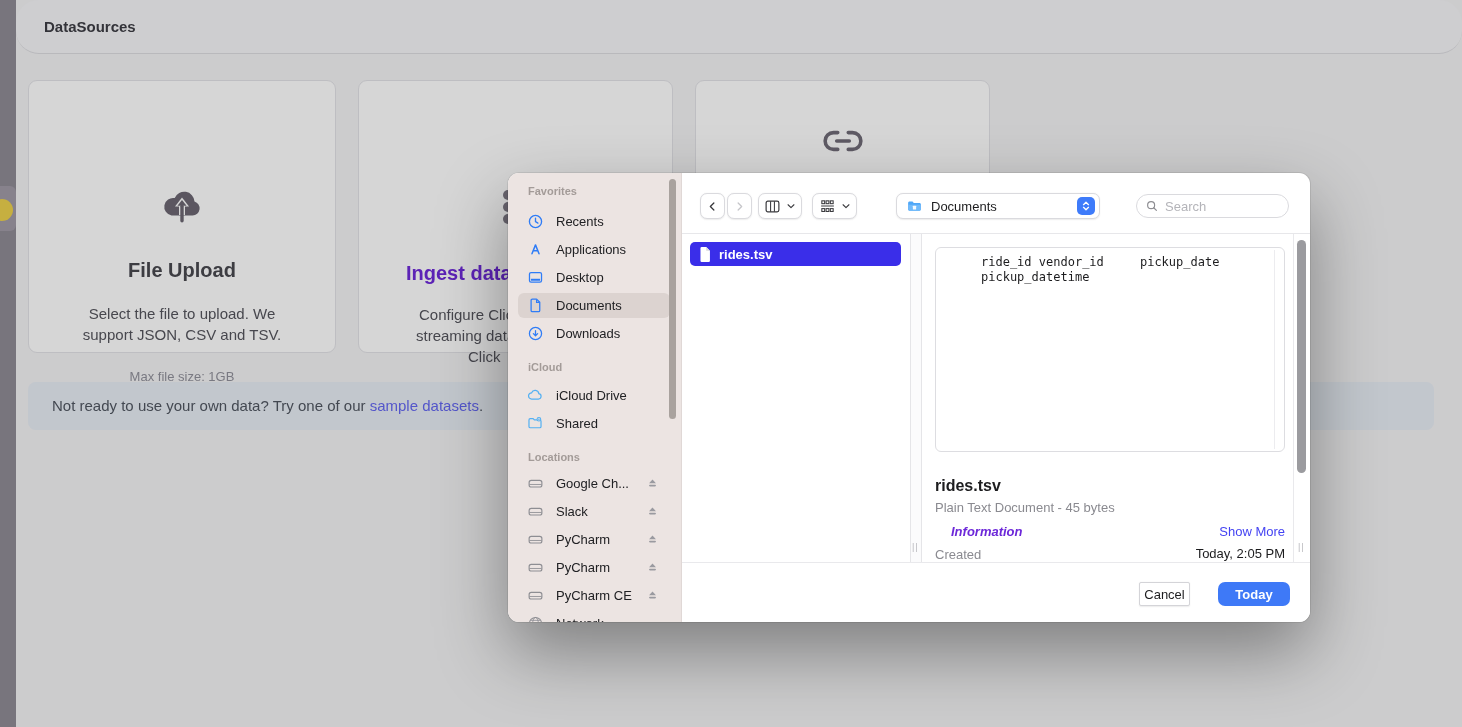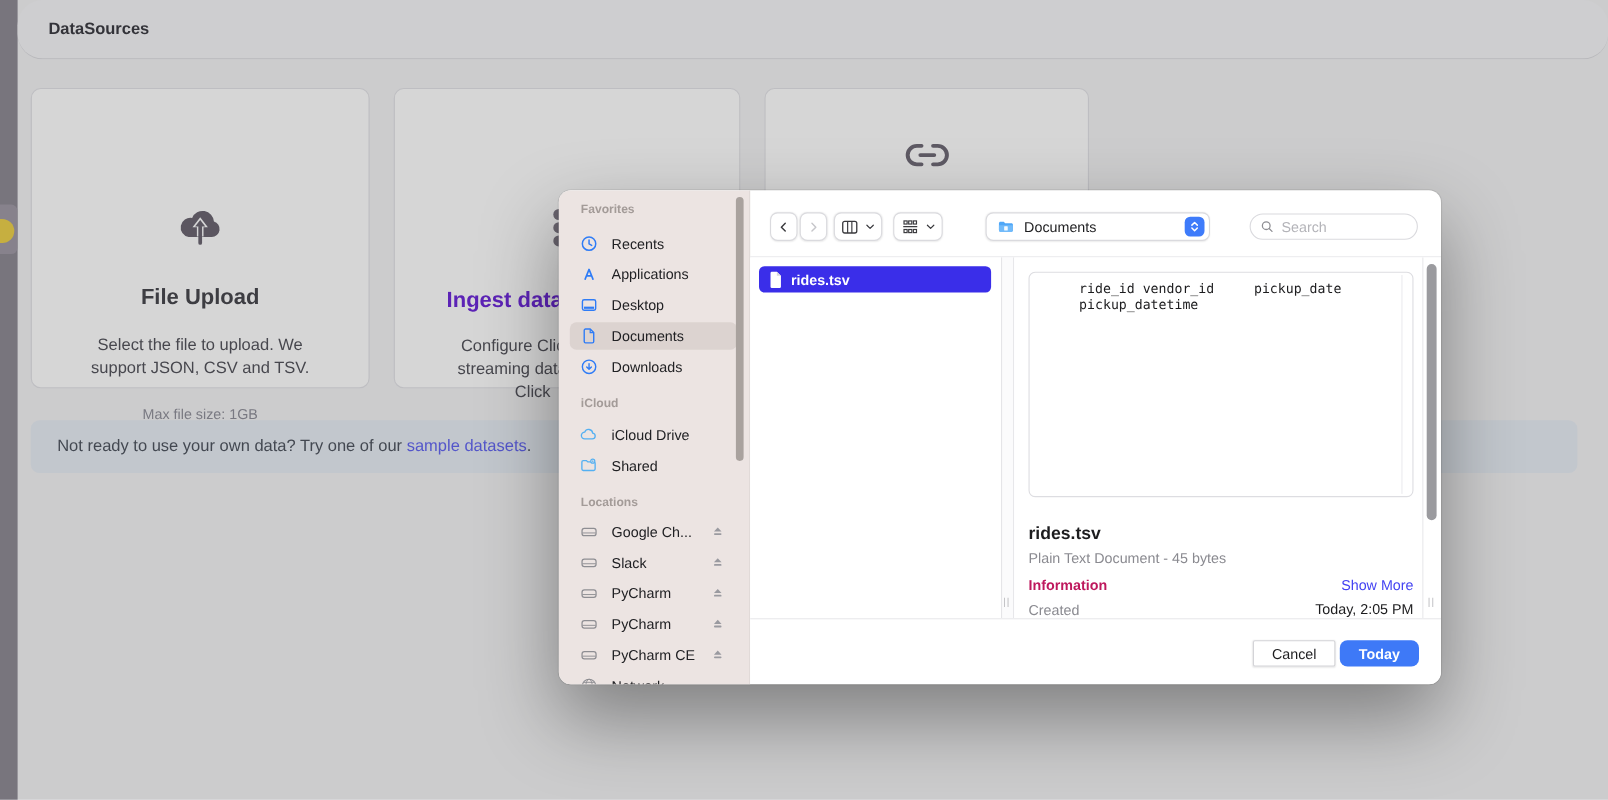--- a/index.html
+++ b/index.html
@@ -72,31 +72,31 @@
   .grab-handle { position:absolute; font-size:9px; letter-spacing:1px; color:#b7b7bb; }
 
   #preview-pane { position:absolute; left:414px; top:61px; width:371px; height:328px; background:#fff; }
   #preview-box { position:absolute; left:13px; top:13px; width:350px; height:205px; background:#fff;
     border:1px solid #dddde1; border-radius:6px; overflow:hidden; }
   #preview-text { position:absolute; left:9px; top:7px; font-family:"DejaVu Sans Mono","Liberation Mono",monospace;
     font-size:12px; line-height:15px; color:#1c1c1e; white-space:pre;margin-left:36px; }
   #preview-scroll-line { position:absolute; right:9px; top:2px; bottom:2px; width:1px; background:#ececef; }
   #pv-name { position:absolute; left:13px; top:243px; font-size:16px; font-weight:600; color:#1d1d1f; }
   #pv-meta { position:absolute; left:13px; top:266px; font-size:13px; color:#8a8a90; }
-  #pv-info-label { position:absolute; left:13px; top:290px; font-size:13px; font-weight:700; color:#be185d; }
+  #pv-info-label { position:absolute; left:29px; top:290px; font-size:13px; font-weight:700; color:#6d28d9;font-style:italic; }
   #pv-show-more { position:absolute; right:8px; top:290px; font-size:13px; color:#4443f2; }
   #pv-created-label { position:absolute; left:13px; top:313px; font-size:13px; color:#8a8a90; }
   #pv-created-value { position:absolute; right:8px; top:312px; font-size:13px; font-weight:500; color:#1c1c1e; }
 
   #right-scroll-area { position:absolute; left:785px; top:61px; width:17px; height:328px; background:#fff; border-left:1px solid #e9e9ec; }
   #right-scroll-thumb { position:absolute; left:3px; top:6px; width:9px; height:233px; background:#9b9b9f; border-radius:5px; }
 
   
   #dlg-footer { position:absolute; left:174px; top:389px; width:628px; height:60px; background:#fff; border-top:1px solid #e9e9ec; }
-  #btn-cancel { position:absolute; left:457px; top:19px; width:75px; height:24px; background:#fff;
+  #btn-cancel { position:absolute; left:457px; top:19px; width:51px; height:24px; background:#fff;
     border:1px solid #d4d4d8; border-radius:2px; font-size:13px; color:#1d1d1f;
     display:flex; align-items:center; justify-content:center;
     box-shadow:0 0.5px 1.5px rgba(0,0,0,0.08); }
   #btn-open { position:absolute; left:536px; top:19px; width:72px; height:24px; background:#3e79f7;
     border:none; border-radius:7px; font-size:13px; font-weight:600; color:#fff;
     display:flex; align-items:center; justify-content:center; }
 </style>
 </head>
 <body>
 

